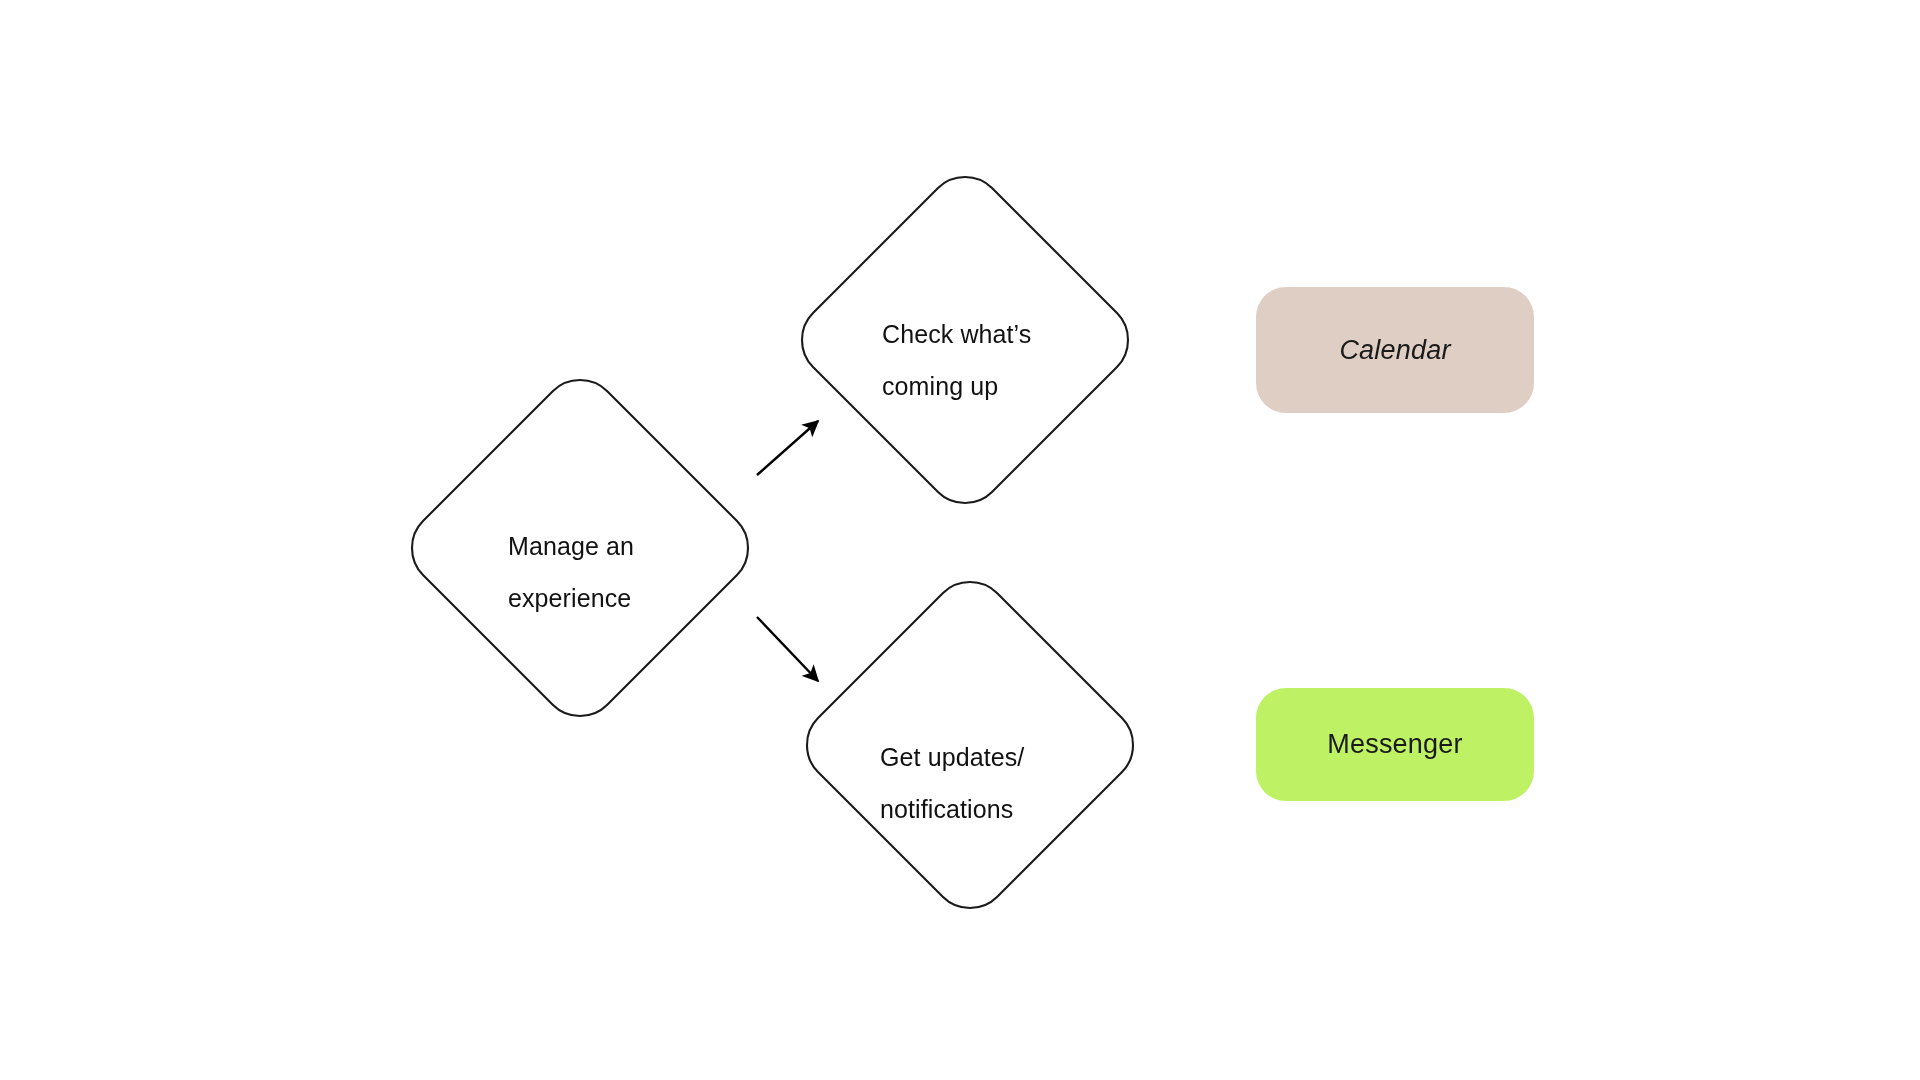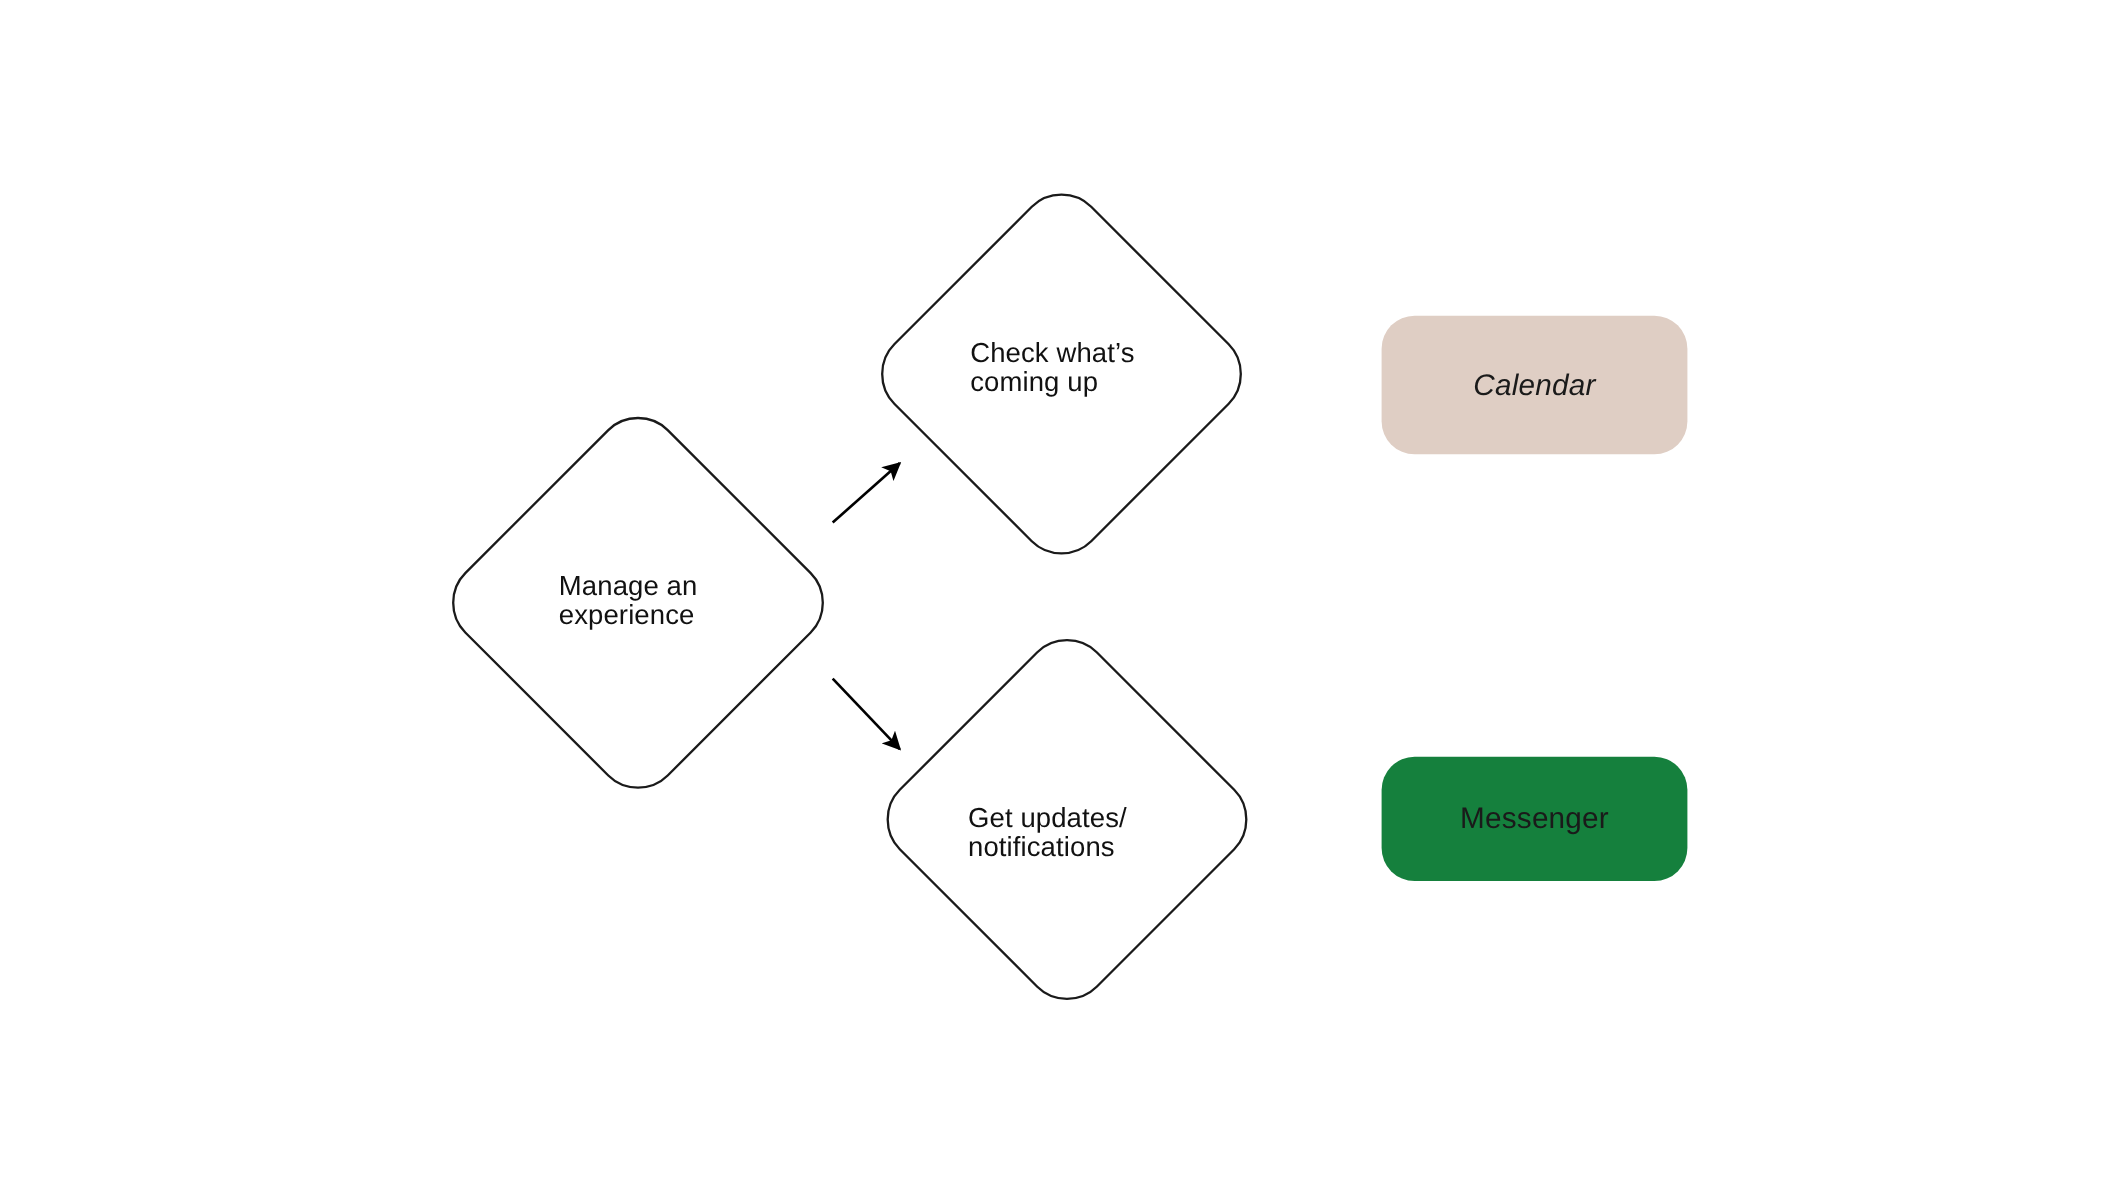--- a/index.html
+++ b/index.html
@@ -25,21 +25,21 @@
     left: 0;
     top: 0;
     width: 1920px;
     height: 1080px;
   }
   .node-label {
     position: absolute;
     color: #111111;
     font-family: "Liberation Sans", "DejaVu Sans", sans-serif;
     font-size: 25px;
-    line-height: 26px;
+    line-height: 52px;
     font-weight: 400;
     letter-spacing: 0.1px;
     white-space: pre-line;
     text-align: left;
     pointer-events: none;
   }
   .pill {
     position: absolute;
     display: flex;
     align-items: center;
@@ -117,17 +117,17 @@
   <div class="node-label" style="left:882px; top:308px; width:250px;">Check what’s
 coming up</div>
 
   <div class="node-label" style="left:880px; top:731px; width:250px;">Get updates/
 notifications</div>
 
   <div class="pill" style="left:1256px; top:287px; width:278px; height:126px; background:#dfcec4;font-style:italic;">
     <span>Calendar</span>
   </div>
 
-  <div class="pill" style="left:1256px; top:688px; width:278px; height:113px; background:#15803d;">
+  <div class="pill" style="left:1256px; top:688px; width:278px; height:113px; background:#bef264;">
     <span>Messenger</span>
   </div>
 
 </div>
 
 </body></html>

